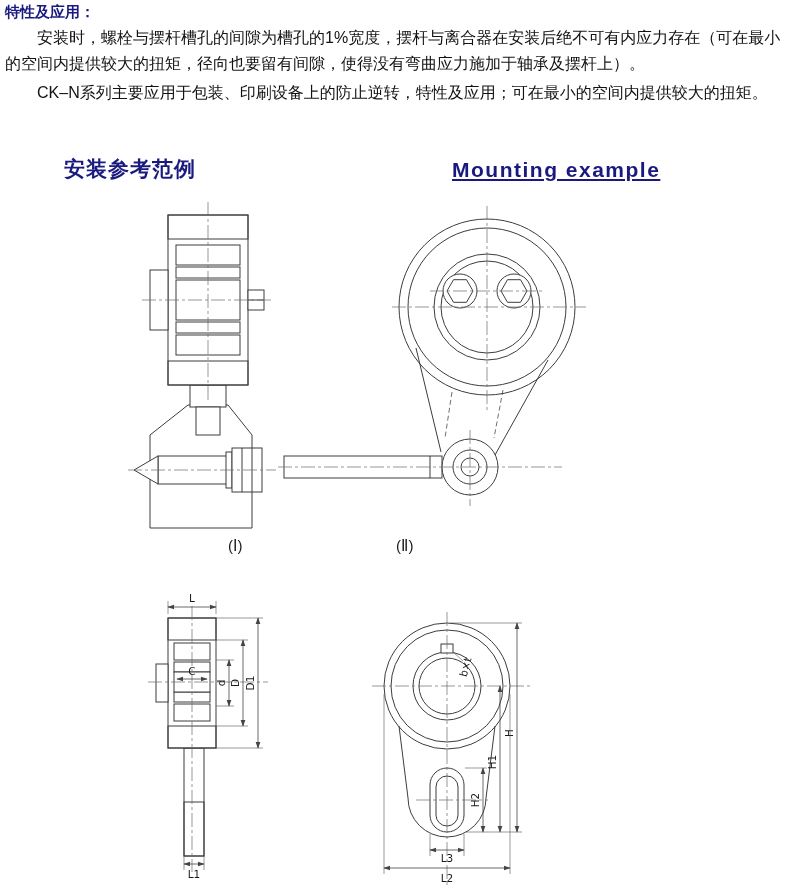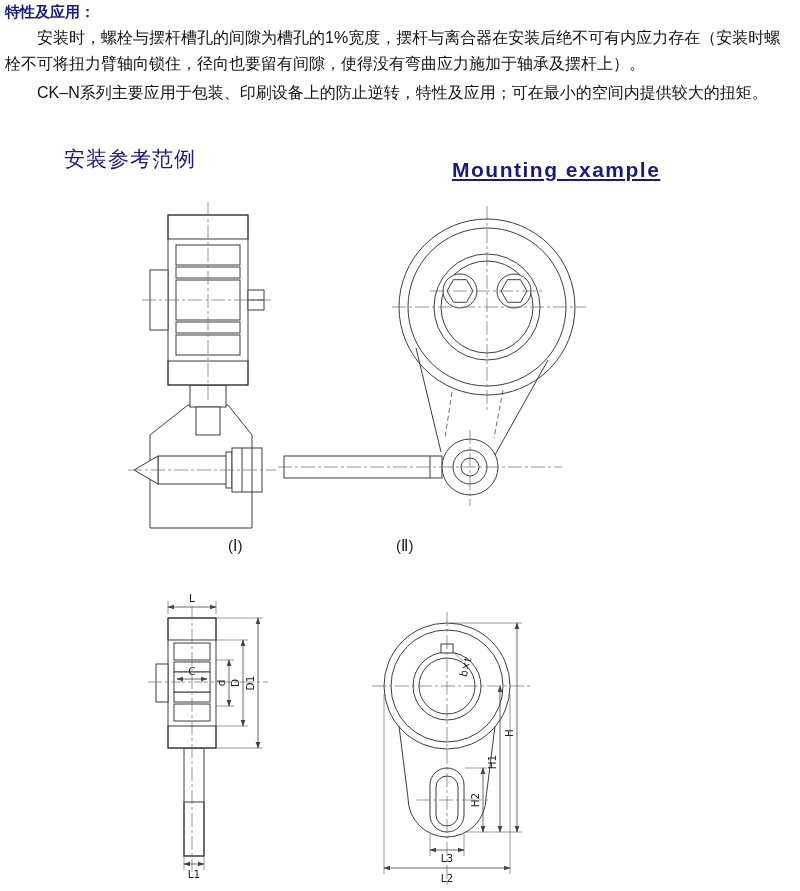--- a/index.html
+++ b/index.html
@@ -4,42 +4,42 @@
 <style>
   * { margin:0; padding:0; box-sizing:border-box; }
   html,body { background:#ffffff; }
   .page {
     position:relative; width:800px; height:891px; background:#ffffff;
     font-family:"Liberation Sans","DejaVu Sans",sans-serif; overflow:hidden;
   }
   .intro { position:absolute; left:5px; top:2px; width:791px; color:#161616; }
   .sec-title { color:#19197f; font-weight:bold; font-size:15px; line-height:20px; }
   .intro p { font-size:16px; line-height:26px; text-indent:2em; margin-top:3px; color:#121212; }
-  .h-cn { position:absolute; left:64px; top:147px; font-size:21px; line-height:24px;
-          color:#19197f; font-weight:normal; letter-spacing:1px; }
+  .h-cn { position:absolute; left:64px; top:157px; font-size:21px; line-height:24px;
+          color:#19197f; font-weight:bold; letter-spacing:1px; }
   .h-en { position:absolute; left:452px; top:158px; font-size:21px; line-height:24px;
           color:#19197f; font-weight:bold; letter-spacing:1.5px;text-decoration:underline; }
   .fig-label { position:absolute; font-size:15px; color:#1c1c1c; }
   svg.drawings { position:absolute; left:0; top:0; }
   .ln  { fill:none; stroke:#3d3d3d; stroke-width:1; }
   .lnw { fill:#ffffff; stroke:#3d3d3d; stroke-width:1; }
   .hid { fill:none; stroke:#4a4a4a; stroke-width:0.8; stroke-dasharray:5 3; }
   .cl  { fill:none; stroke:#6a6a6a; stroke-width:0.7; stroke-dasharray:14 3 3 3; }
   .dim-l { fill:none; stroke:#444444; stroke-width:0.8; }
   .ext   { fill:none; stroke:#555555; stroke-width:0.6; }
   text.dim { font-size:10.5px; fill:#1a1a1a; font-family:"DejaVu Sans",sans-serif; }
 </style>
 </head>
 <body>
 
 <div class="page">
 
   <div class="intro">
     <div class="sec-title">特性及应用：</div>
-    <p>安装时，螺栓与摆杆槽孔的间隙为槽孔的1%宽度，摆杆与离合器在安装后绝不可有内应力存在（安装时螺栓不可将扭力臂轴向锁住，径向也要留有间隙，使得没有弯曲应力施加于轴承及摆杆上）。</p>
+    <p>安装时，螺栓与摆杆槽孔的间隙为槽孔的1%宽度，摆杆与离合器在安装后绝不可有内应力存在（可在最小的空间内提供较大的扭矩，径向也要留有间隙，使得没有弯曲应力施加于轴承及摆杆上）。</p>
     <p>CK–N系列主要应用于包装、印刷设备上的防止逆转，特性及应用；可在最小的空间内提供较大的扭矩。</p>
   </div>
 
   <h2 class="h-cn">安装参考范例</h2>
   <h2 class="h-en">Mounting example</h2>
 
   <svg class="drawings" width="800" height="891" viewBox="0 0 800 891">
     <defs>
       <pattern id="hatch" width="6" height="6" patternUnits="userSpaceOnUse" patternTransform="rotate(45)">
         <line x1="0" y1="0" x2="0" y2="6" stroke="#5a5a5a" stroke-width="0.8"></line>

